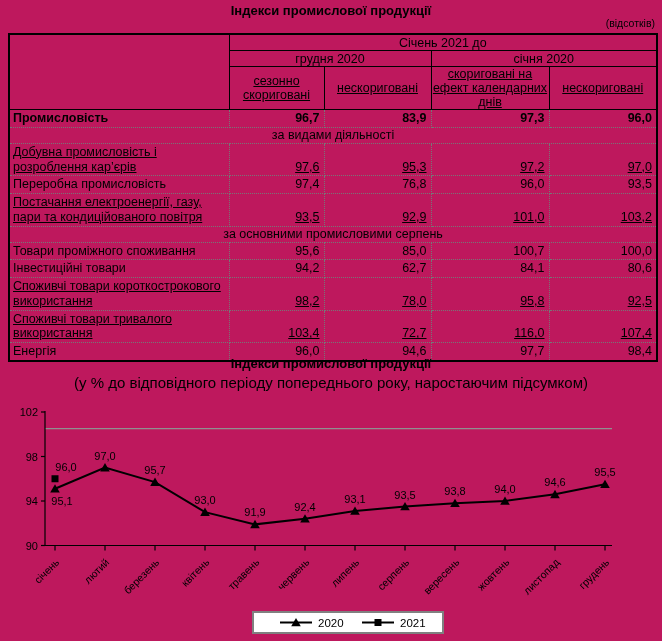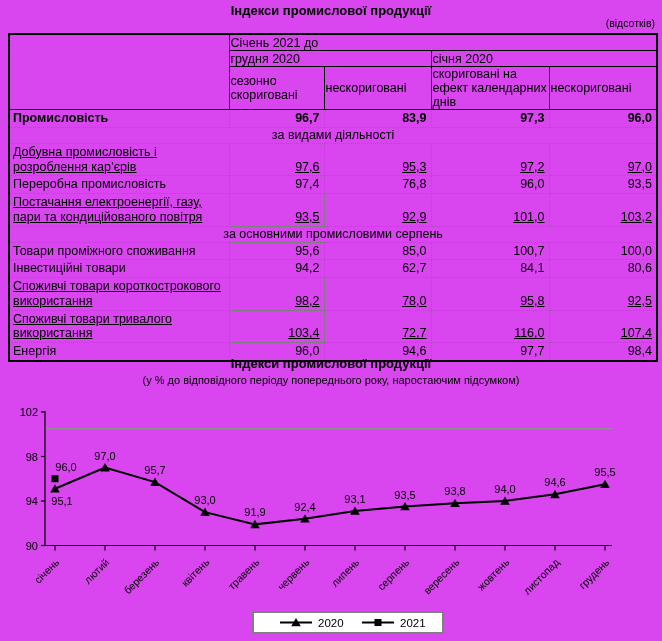--- a/index.html
+++ b/index.html
@@ -1,42 +1,42 @@
 <!DOCTYPE html>
 <html><head>
 <meta charset="utf-8">
 <style>
   html,body{margin:0;padding:0;background:#fff;}
-  #page{position:relative;width:662px;height:641px;background:#d946ef;
+  #page{position:relative;width:662px;height:641px;background:#be185d;
         font-family:"Liberation Sans",sans-serif;color:#000;overflow:hidden;}
 
   .doc-title{position:absolute;top:3px;left:0;width:662px;text-align:center;
              font-size:13px;font-weight:bold;}
   .unit-note{position:absolute;top:17px;right:7px;font-size:10.5px;}
 
   table.idx{position:absolute;top:33px;left:8px;width:648px;
             border-collapse:collapse;table-layout:fixed;font-size:12.5px;
             border:2px solid #000;}
-  table.idx th{border:1px solid #000;font-weight:normal;text-align:left;
+  table.idx th{border:1px solid #000;font-weight:normal;text-align:center;
                padding:0 1px;line-height:1.12;font-size:12.5px;}
   table.idx thead tr.h1 th{height:15px;}
   table.idx thead tr.h2 th{height:15px;}
-  table.idx thead tr.h3 th{height:37px;}
+  table.idx thead tr.h3 th{height:37px;text-decoration:underline;}
   table.idx tbody td{border:1px dotted #777;padding:1px 3px;
                      vertical-align:bottom;line-height:1.18;}
   table.idx td.num{text-align:right;padding-right:4px;}
   table.idx tr.bold td{font-weight:bold;margin-left:32px;}
   table.idx td.section{text-align:center;height:14px;vertical-align:middle;padding:0;margin-left:11px;}
   table.idx tr.r1{height:16px;}
   table.idx tr.r2{height:31px;text-decoration:underline;}
 
   .chart-title{position:absolute;top:356px;left:0;width:662px;text-align:center;
                font-size:13px;font-weight:bold;}
   .chart-subtitle{position:absolute;top:374px;left:0;width:662px;text-align:center;
-                  font-size:11px;}
+                  font-size:15px;}
   #chart{position:absolute;top:394px;left:0;}
   svg text{font-family:"Liberation Sans",sans-serif;}
 </style>
 </head>
 <body>
 
 <div id="page">
 
   <div class="doc-title">Індекси промислової продукції</div>
   <div class="unit-note">(відсотків)</div>

